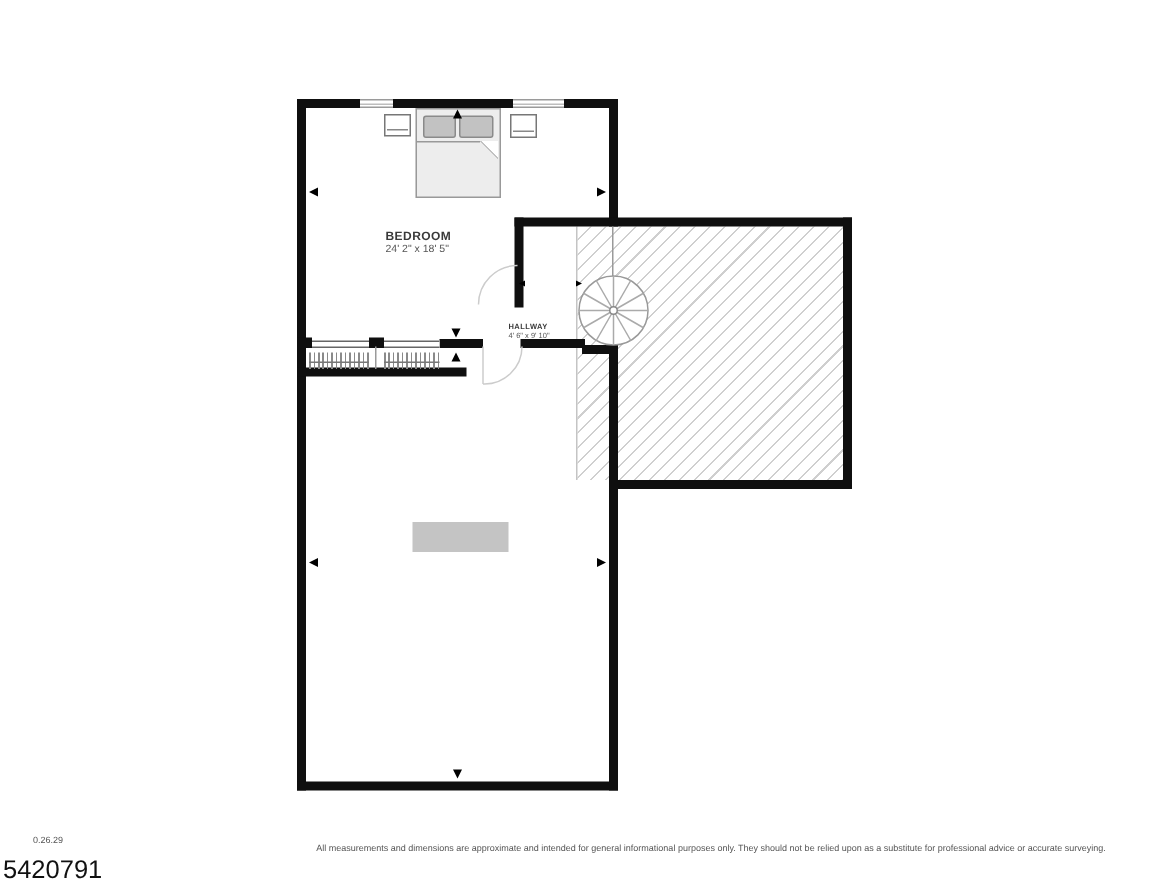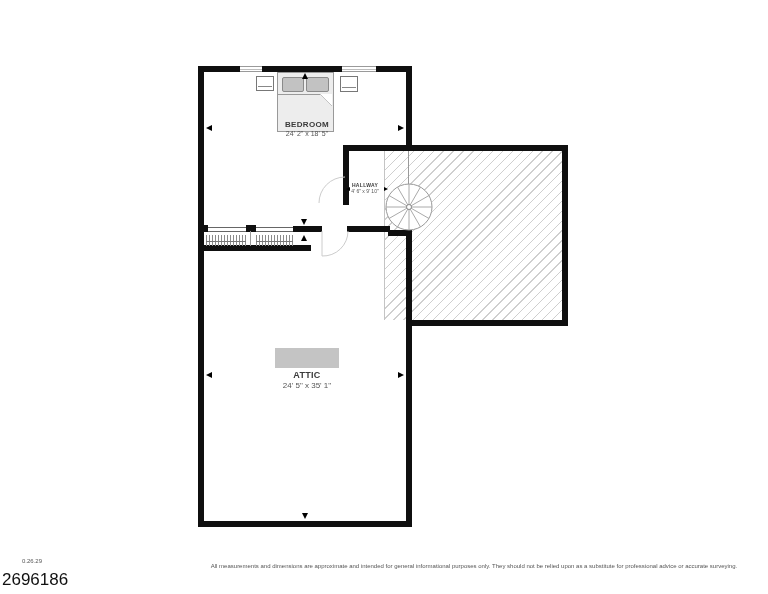--- a/index.html
+++ b/index.html
@@ -1,21 +1,21 @@
 <!DOCTYPE html>
 <html><head>
 <meta charset="utf-8">
 <style>
   html,body{margin:0;padding:0;background:#fff;}
   #canvas{position:relative;width:768px;height:594px;background:#ffffff;overflow:hidden;
           font-family:"Liberation Sans",sans-serif;}
   .abs{position:absolute;}
   .wall{position:absolute;background:#0f0f0f;}
   .thin{position:absolute;background:#9a9a9a;}
-  .label{position:absolute;text-align:center;color:#3a3a3a;line-height:1.25;}
+  .label{position:absolute;color:#3a3a3a;line-height:1.25;margin-top:33px;}
   .room-name{font-weight:bold;letter-spacing:.3px;}
   .room-dims{color:#555;}
   .window{position:absolute;background:#fff;border-top:1px solid #9a9a9a;border-bottom:1px solid #9a9a9a;}
   .window:after{content:"";position:absolute;left:0;right:0;top:50%;border-top:1px solid #bdbdbd;}
   .arrow{position:absolute;width:0;height:0;}
   .arr-left{border-top:3px solid transparent;border-bottom:3px solid transparent;border-right:6px solid #000;}
   .arr-right{border-top:3px solid transparent;border-bottom:3px solid transparent;border-left:6px solid #000;}
   .arr-up{border-left:3px solid transparent;border-right:3px solid transparent;border-bottom:6px solid #000;}
   .arr-down{border-left:3px solid transparent;border-right:3px solid transparent;border-top:6px solid #000;}
   .arr-sm.arr-left{border-top-width:2px;border-bottom-width:2px;border-right-width:4px;}
@@ -111,33 +111,29 @@
   <div class="abs" style="left:275px;top:348px;width:64px;height:20px;background:#c4c4c4;"></div>
 
   <div class="label" style="left:257px;top:120px;width:100px;">
     <div class="room-name" style="font-size:8px;">BEDROOM</div>
     <div class="room-dims" style="font-size:7px;">24' 2" x 18' 5"</div>
   </div>
   <div class="label" style="left:339px;top:182px;width:52px;">
     <div class="room-name" style="font-size:5px;">HALLWAY</div>
     <div class="room-dims" style="font-size:5px;">4' 6" x 9' 10"</div>
   </div>
-  <div class="label" style="left:257px;top:370px;width:100px;">
-    <div class="room-name" style="font-size:9px;">ATTIC</div>
-    <div class="room-dims" style="font-size:8px;">24' 5" x 35' 1"</div>
-  </div>
 
   <div class="arrow arr-left" style="left:206px;top:125px;"></div>
   <div class="arrow arr-right" style="left:398px;top:125px;"></div>
   <div class="arrow arr-left" style="left:206px;top:372px;"></div>
   <div class="arrow arr-right" style="left:398px;top:372px;"></div>
   <div class="arrow arr-down" style="left:302px;top:513px;"></div>
   <div class="arrow arr-up" style="left:302px;top:73px;"></div>
   <div class="arrow arr-down" style="left:301px;top:219px;"></div>
   <div class="arrow arr-up" style="left:301px;top:235px;"></div>
   <div class="arrow arr-left arr-sm" style="left:346px;top:187px;"></div>
   <div class="arrow arr-right arr-sm" style="left:384px;top:187px;"></div>
 
   <div id="footer-version">0.26.29</div>
-  <div id="footer-id">2696186</div>
+  <div id="footer-id">5420791</div>
   <div id="disclaimer">All measurements and dimensions are approximate and intended for general informational purposes only. They should not be relied upon as a substitute for professional advice or accurate surveying.</div>
 
 </div>
 
 </body></html>

